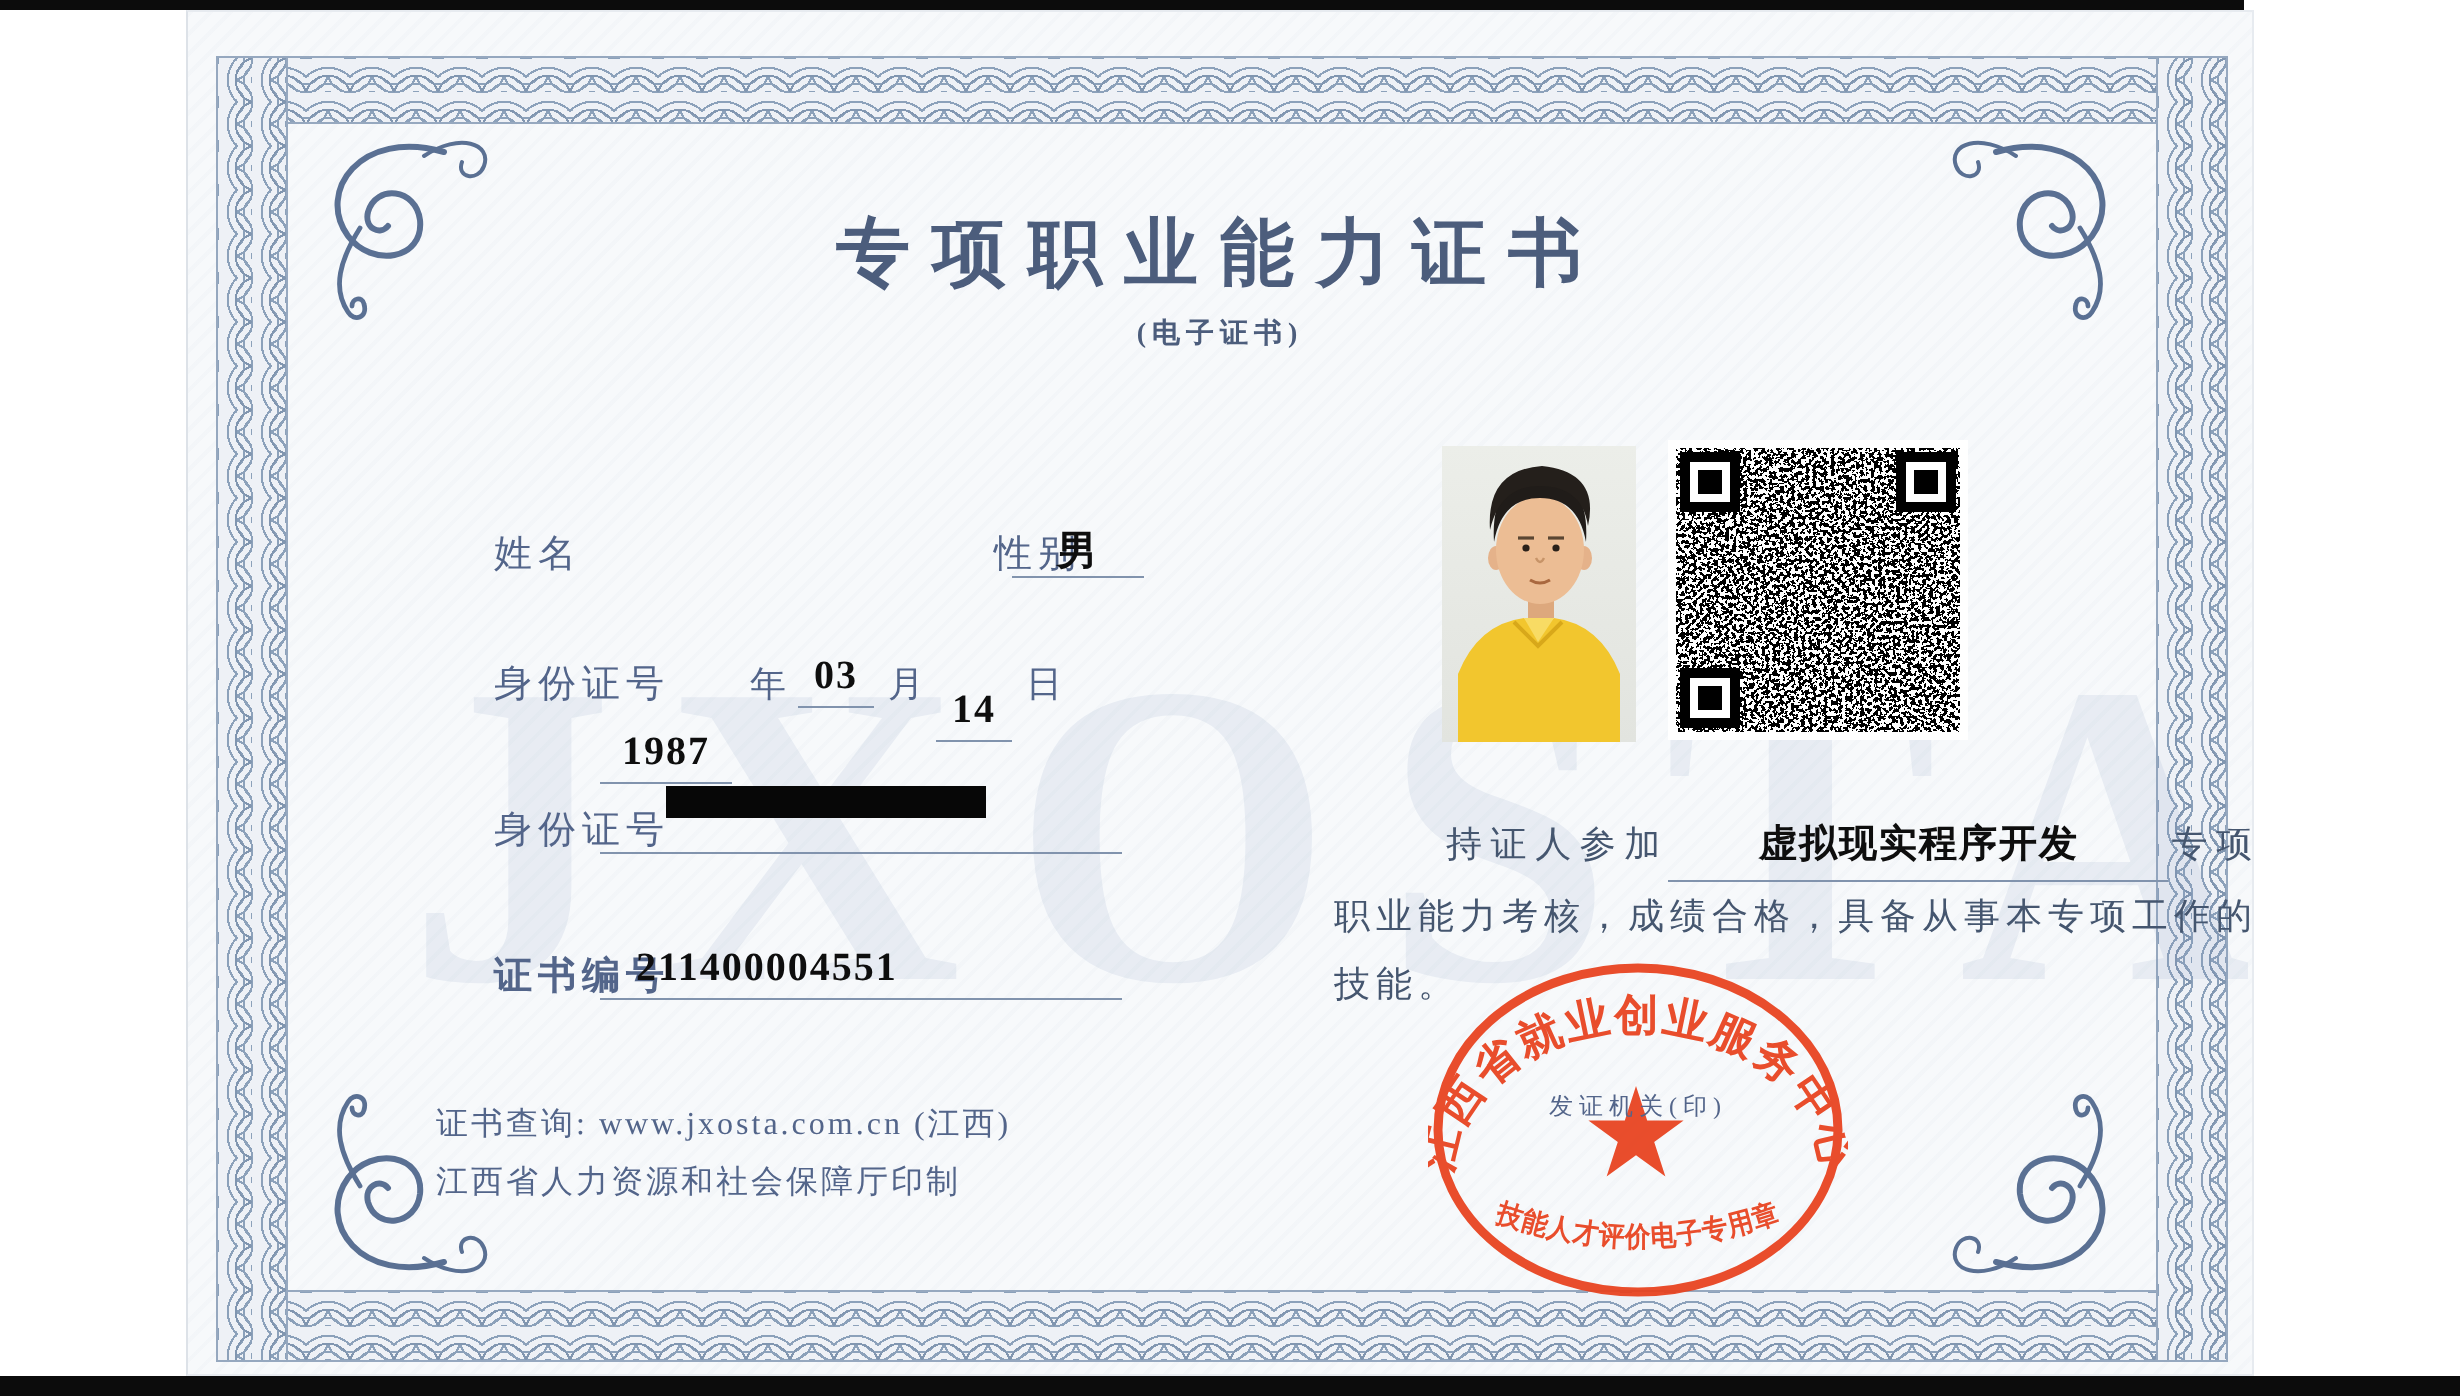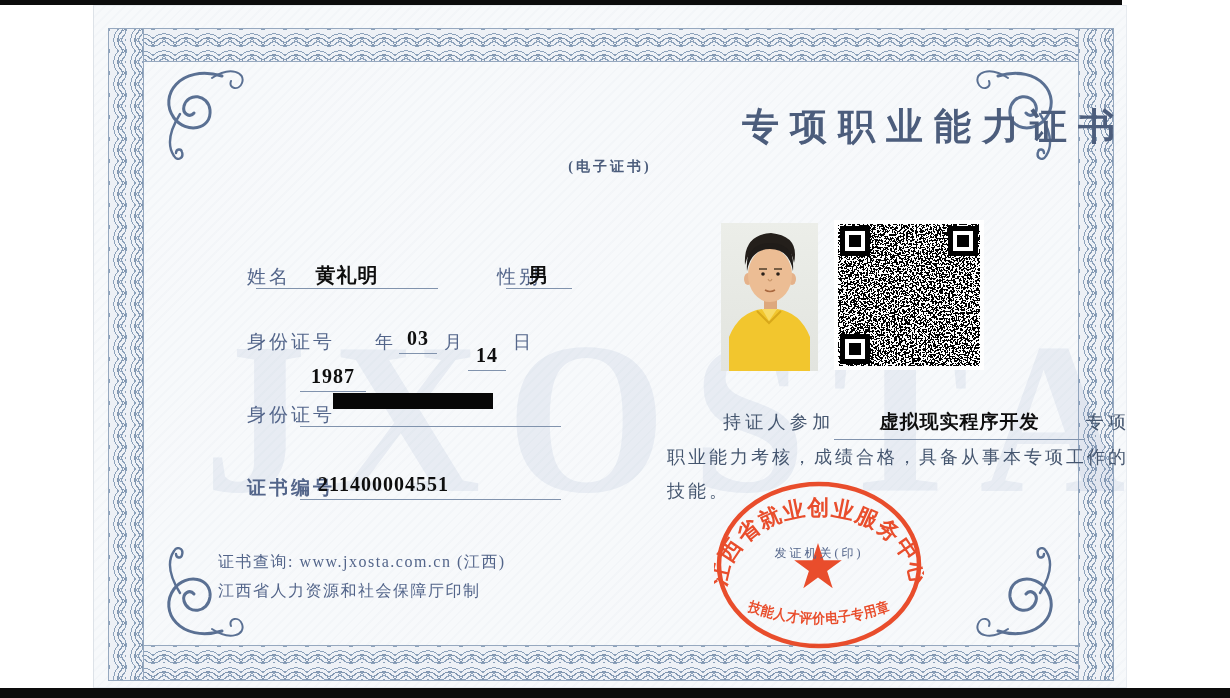--- a/index.html
+++ b/index.html
@@ -55,21 +55,21 @@
   
   .watermark {
     position:absolute; left:110px; top:295px; width:920px; height:270px;
     font-size:205px; font-weight:bold; letter-spacing:26px;
     color:rgba(126,151,192,0.12); white-space:nowrap; overflow:hidden;
     transform:scaleY(1.05); user-select:none;
   }
 
   
   .title {
-    position:absolute; left:0; top:96px; width:100%; text-align:right;
+    position:absolute; left:0; top:96px; width:100%; text-align:center;
     font-size:37px; font-weight:bold; letter-spacing:11px; color:#4c5d7c;
   }
   .subtitle {
     position:absolute; left:0; top:152px; width:100%; text-align:center;
     font-size:14px; font-weight:bold; letter-spacing:3px; color:#4c5d7c;
   }
 
   
   .lab { position:absolute; font-size:19px; color:#53658a; letter-spacing:3px;margin-left:31px; }
   .uline { position:absolute; height:27px; border-bottom:1px solid #8193ad; text-align:center; }
@@ -149,21 +149,20 @@
       <path d="M60 14 C78 2 94 8 90 19 C87 27 76 25 79 17" stroke-width="2"></path>
     </svg>
   </div>
 
   <div class="watermark">JXOSTA</div>
 
   <div class="title">专项职业能力证书</div>
   <div class="subtitle">(电子证书)</div>
 
   <span class="lab" style="left:122px; top:258px;">姓名</span>
-  <span class="uline" style="left:162px; top:256px; width:182px;"><span class="val">黄礼明</span></span>
   <span class="lab" style="left:372px; top:258px;">性别</span>
   <span class="uline" style="left:412px; top:256px; width:66px;"><span class="val">男</span></span>
 
   <span class="lab" style="left:122px; top:323px;">身份证号</span>
   <span class="uline" style="left:206px; top:321px; width:66px;margin-top:38px;"><span class="val">1987</span></span>
   <span class="unit" style="left:281px; top:324px;">年</span>
   <span class="uline" style="left:305px; top:321px; width:38px;"><span class="val">03</span></span>
   <span class="unit" style="left:350px; top:324px;">月</span>
   <span class="uline" style="left:374px; top:338px; width:38px;"><span class="val">14</span></span>
   <span class="unit" style="left:419px; top:324px;">日</span>

